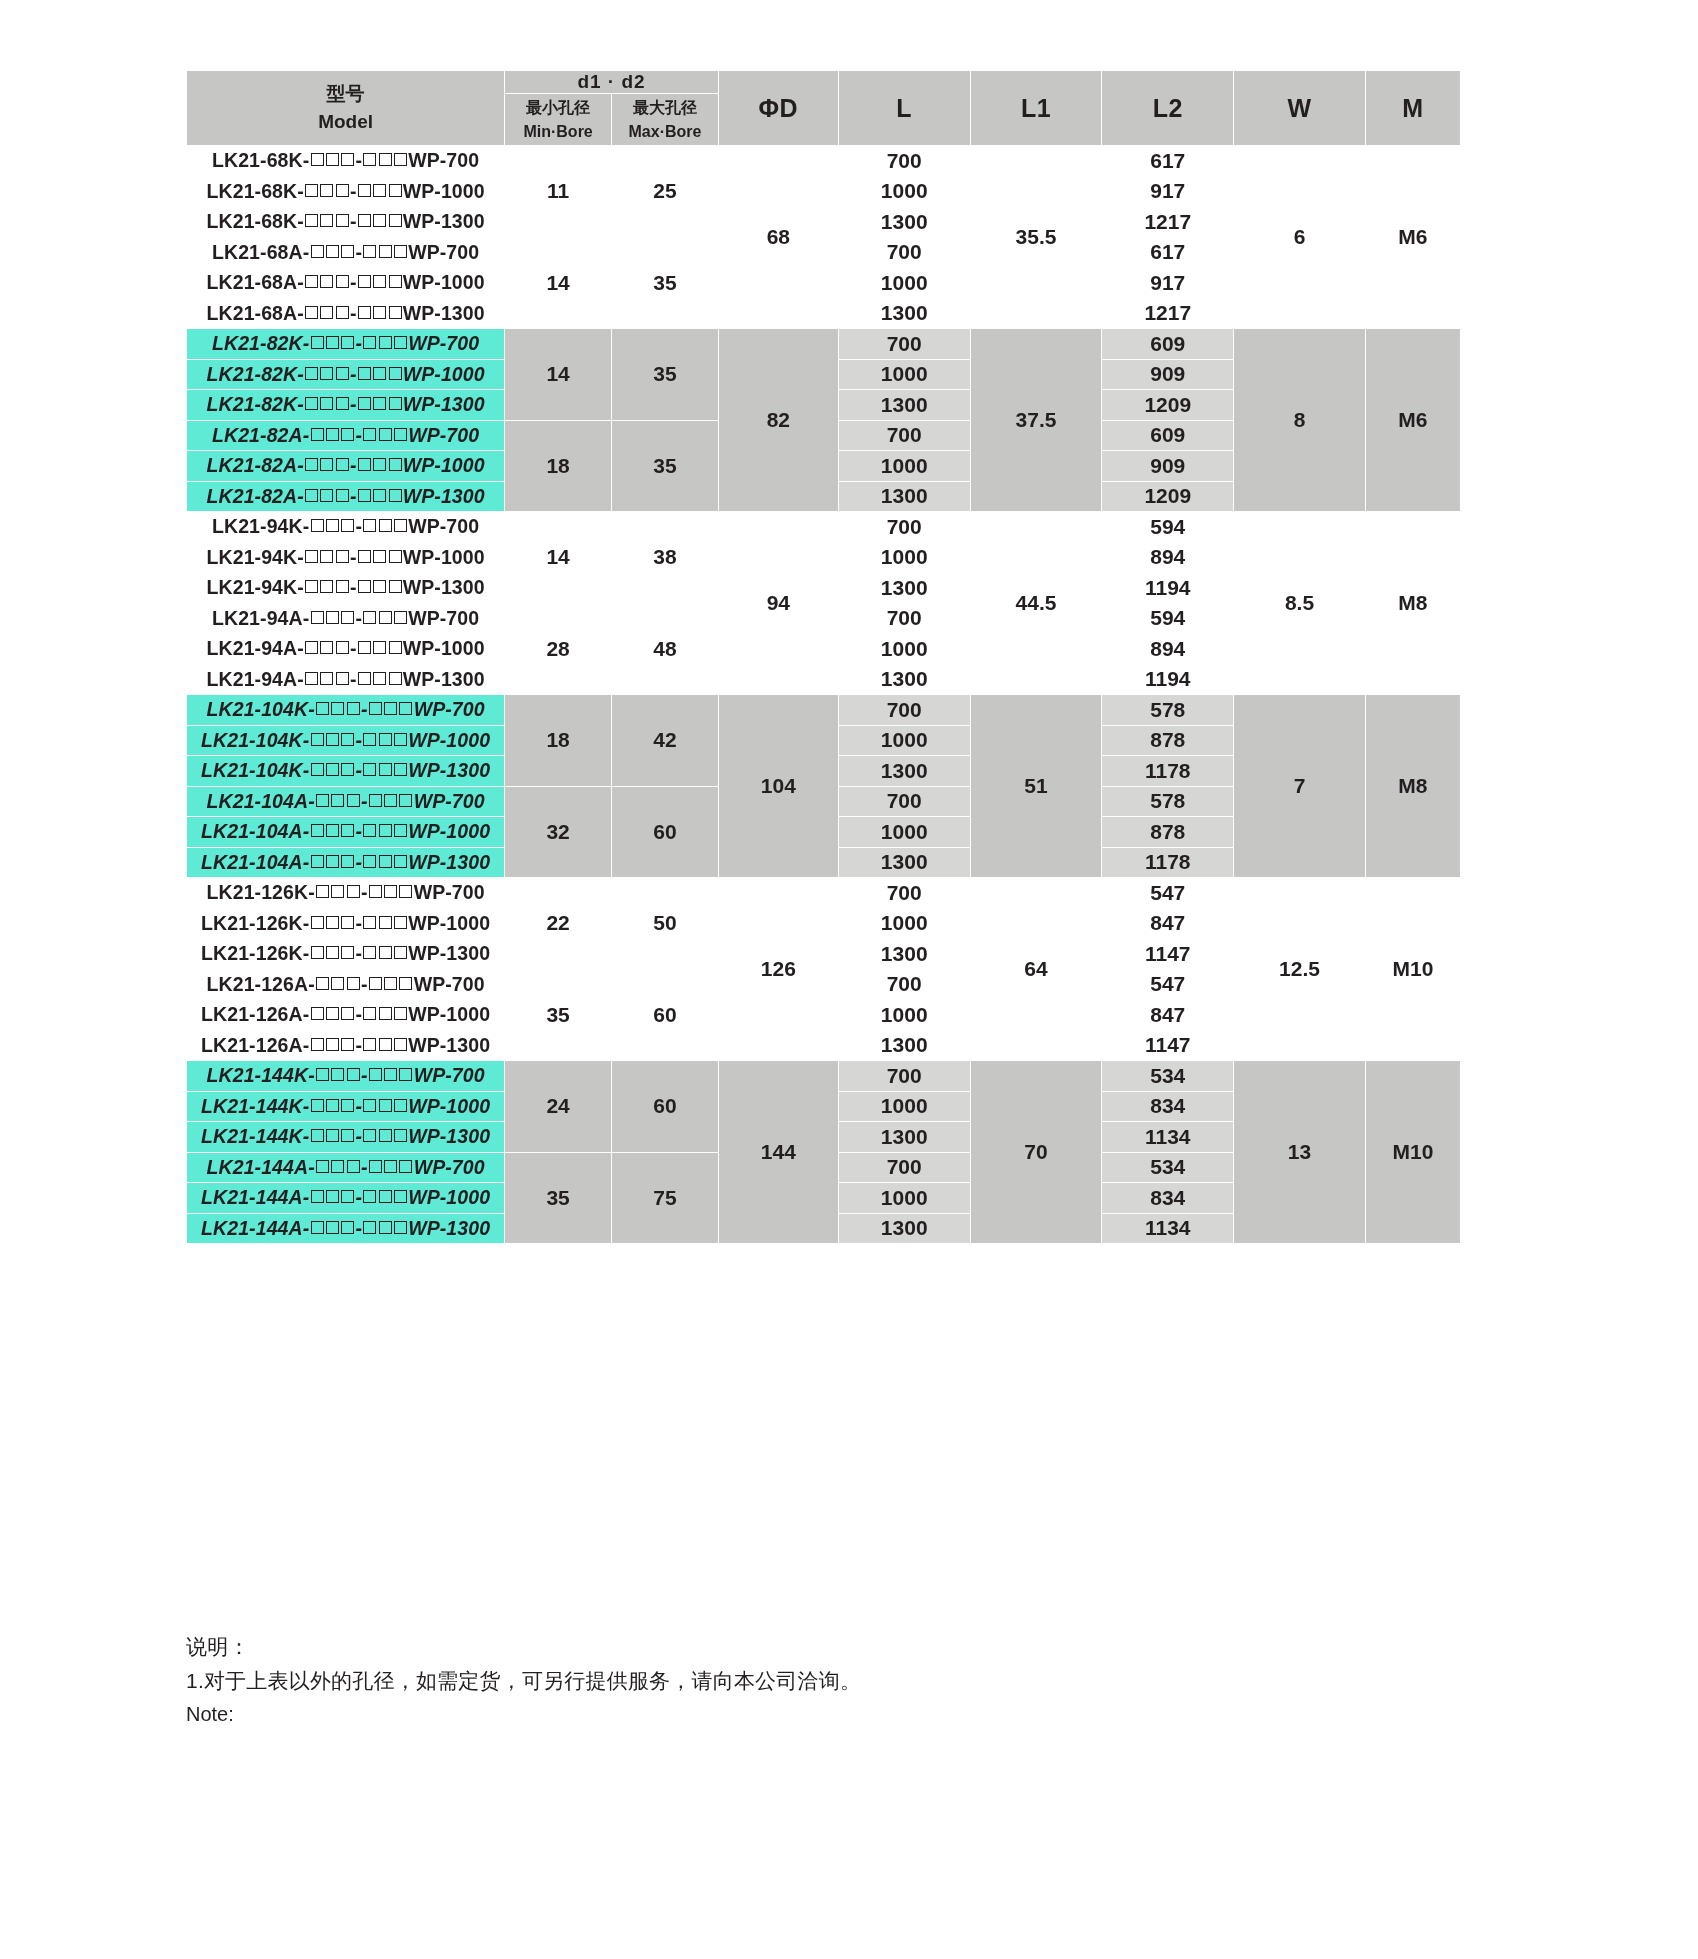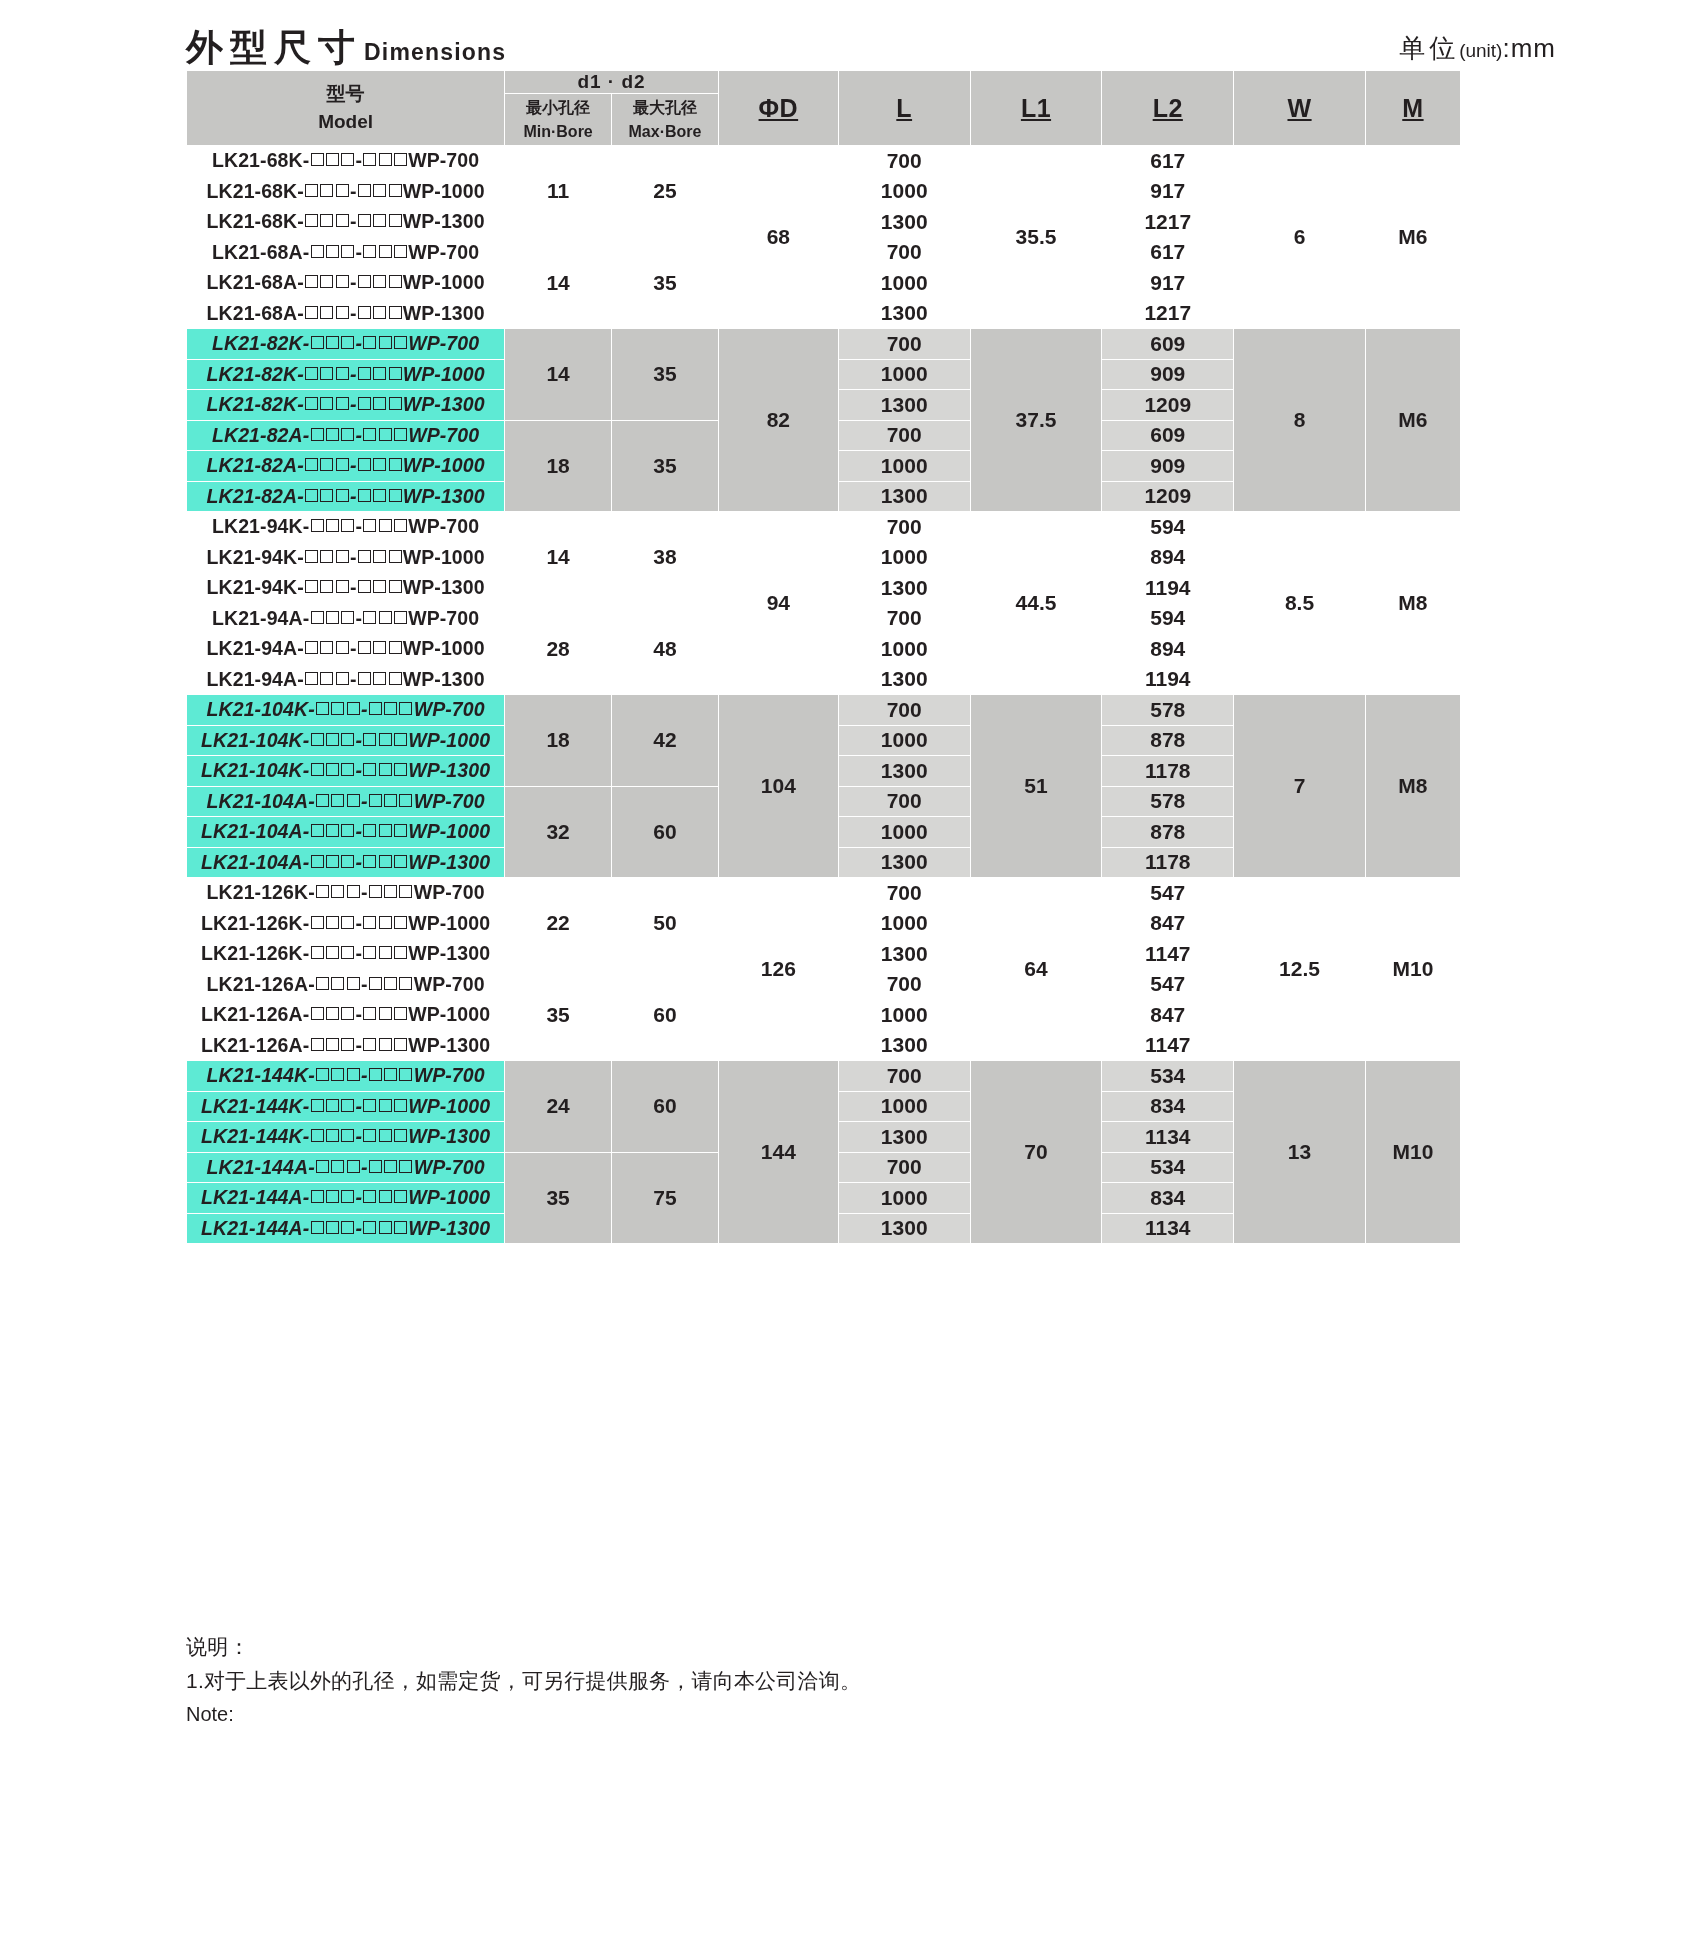--- a/index.html
+++ b/index.html
@@ -50,21 +50,21 @@
     vertical-align: middle;
     font-weight: 700;
     color: #231f20;
     padding: 0;
   }
   
   .hd { background: #c6c6c4; }
   .hd .h-model { font-size: 19px; line-height: 1.45; }
   .hd .h-d12 { font-size: 19px; letter-spacing: 1px; }
   .hd .h-sub  { font-size: 16px; line-height: 1.45; }
-  .hd .h-sym  { font-size: 25px; letter-spacing: .5px; text-decoration: underline; }
+  .hd .h-sym  { font-size: 25px; letter-spacing: .5px; }
 
   
   tr.band-w td { background: #ffffff; }
   tr.band-g td { background: #c6c6c4; }
 
   
   .cell-model {
     text-align: left;
     font-size: 19.5px;
     letter-spacing: 0.1px;
@@ -103,31 +103,20 @@
     letter-spacing: 0.2px;
   }
   .note-en-head { font-size: 20px; line-height: 33px; font-weight: 400; }
   .note-en { font-size: 20px; line-height: 33px; font-weight: 400; letter-spacing: -0.1px; }
 </style>
 </head>
 <body>
 
 <div class="page">
 
-  <div class="titlebar">
-    <div class="title-left">
-      <span class="title-cn">外型尺寸</span>
-      <span class="title-en">Dimensions</span>
-    </div>
-    <div class="title-right">
-      <span class="unit-cn">单位</span>
-      <span class="unit-paren">(unit)</span>
-      <span class="unit-mm">:mm</span>
-    </div>
-  </div>
 
   <table class="tbl">
     <colgroup>
       <col style="width:268px">
       <col style="width:90px">
       <col style="width:90px">
       <col style="width:101px">
       <col style="width:111px">
       <col style="width:111px">
       <col style="width:111px">

